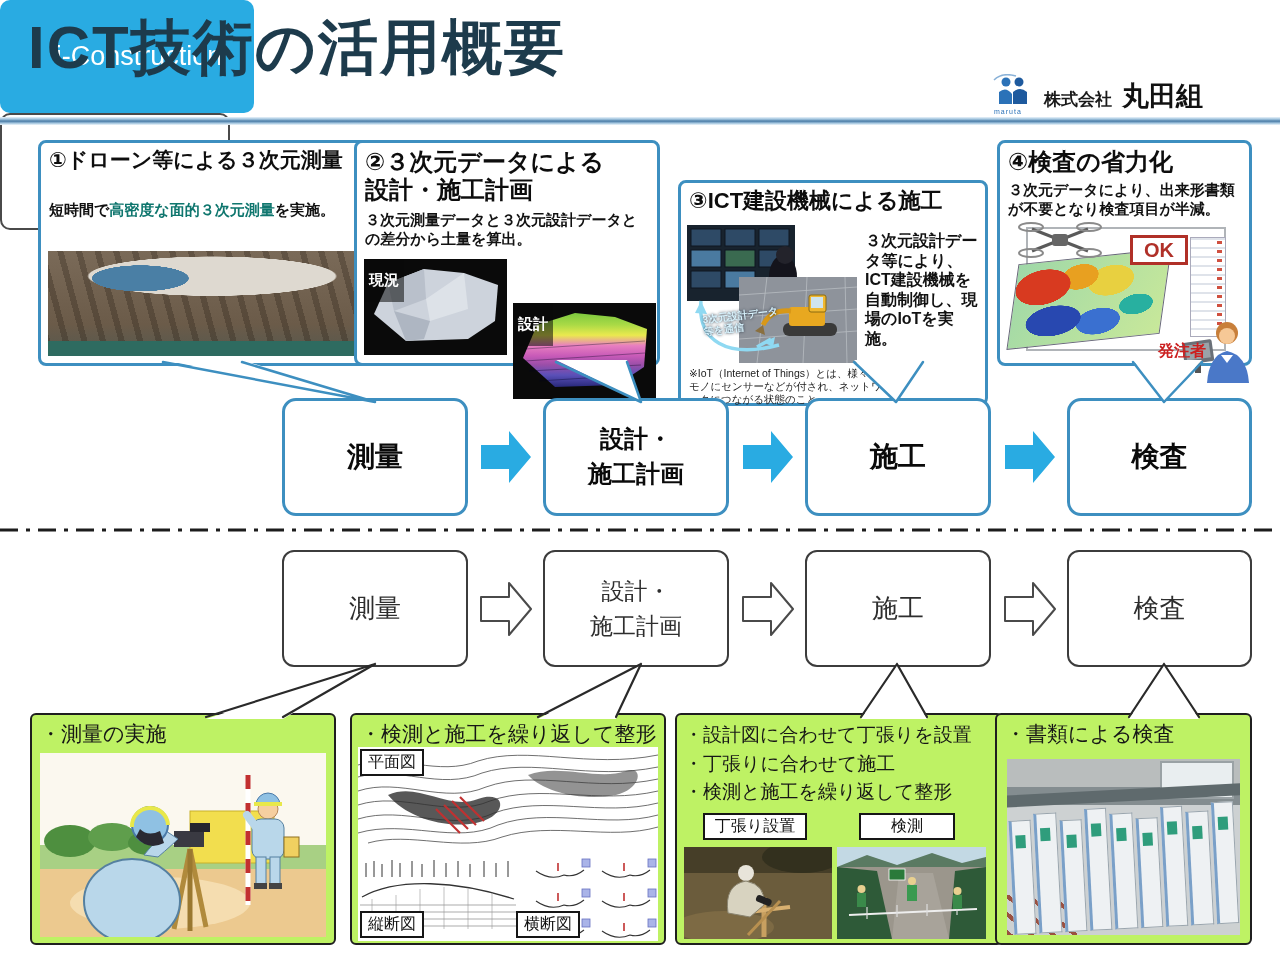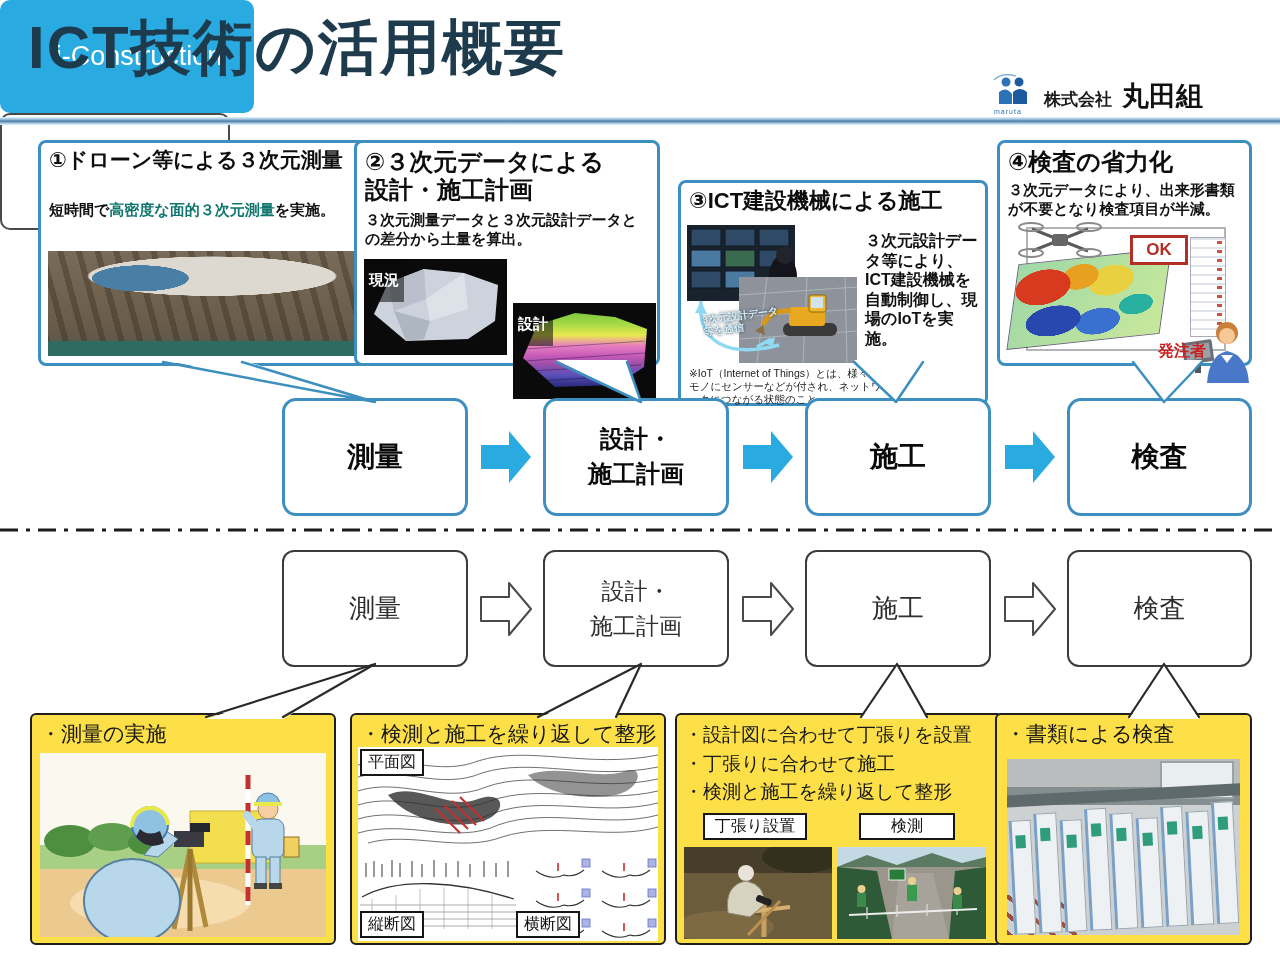--- a/index.html
+++ b/index.html
@@ -31,42 +31,42 @@
             font-size:28px;font-weight:900;color:#0a0a0a;white-space:pre-line;line-height:1.45;}
   .conv-step{top:550px;height:117px;background:#fff;border:2.5px solid #3c3c3c;border-radius:12px;
              font-size:26px;font-weight:400;color:#2e2e2e;white-space:pre-line;line-height:1.5;}
   #ic-box{left:30px;top:400px;width:230px;height:113px;background:#29abe2;border-radius:10px;
           display:flex;align-items:center;justify-content:center;color:#fff;font-size:27px;font-weight:400;padding-left:24px;}
   #conv-box{left:30px;top:550px;width:230px;height:117px;background:#fff;border:2.5px solid #4a4a4a;
             border-radius:10px;display:flex;align-items:center;justify-content:center;
             font-size:27px;color:#3a3a3a;letter-spacing:7px;box-sizing:border-box;}
   .flow-arrow{position:absolute;width:52px;height:58px;}
   
-  .bbox{position:absolute;top:713px;height:232px;background:#fde047;border:2.5px solid #1f1f1f;
+  .bbox{position:absolute;top:713px;height:232px;background:#bef264;border:2.5px solid #1f1f1f;
         border-radius:6px;box-sizing:border-box;padding-left:24px;}
   .bb-title{position:absolute;left:8px;top:5px;right:4px;font-size:21px;font-weight:500;color:#161616;}
   .bb-bullets{position:absolute;left:7px;top:6px;right:4px;font-size:19px;font-weight:500;
               color:#161616;line-height:1.5;white-space:pre-line;}
   .tag{position:absolute;background:#fff;border:2px solid #161616;font-size:16px;font-weight:500;
        color:#111;text-align:center;padding:1px 6px;box-sizing:border-box;z-index:3;}
   .photo{position:absolute;overflow:hidden;}
   
   #insp-frame{position:absolute;left:14px;top:0px;width:196px;height:120px;border:2px solid #b0b4b8;background:#fff;}
   #heatmap{position:absolute;left:0px;top:30px;width:152px;height:82px;border:1px solid #667;
     transform:rotate(-6deg) skewX(-14deg);
     background:
       radial-gradient(30% 35% at 18% 30%, #d83a20 0 60%, transparent 61%),
       radial-gradient(20% 25% at 42% 22%, #e8a020 0 60%, transparent 61%),
       radial-gradient(25% 30% at 63% 30%, #e8d040 0 60%, transparent 61%),
       radial-gradient(30% 30% at 28% 72%, #2848b0 0 60%, transparent 61%),
       radial-gradient(24% 26% at 58% 78%, #3a70d0 0 60%, transparent 61%),
       radial-gradient(20% 22% at 82% 62%, #28b0a0 0 55%, transparent 56%),
       linear-gradient(120deg,#9fd8a8,#c8e89a);}
   #ok-chip{position:absolute;left:118px;top:8px;width:58px;height:30px;border:3px solid #b03028;
-           background:#fff;color:#b03028;font-size:17px;font-weight:700;display:flex;
+           background:#fff;color:#b03028;font-size:20px;font-weight:700;display:flex;
            align-items:center;justify-content:center;box-sizing:border-box;}
   #data-strip{position:absolute;left:178px;top:10px;width:34px;height:98px;background:#fff;border:1px solid #aab;
     background-image:repeating-linear-gradient(180deg,#dfe3ea 0 2px,transparent 2px 9px),
       repeating-linear-gradient(180deg,transparent 0 3px,#d05040 3px 6px,transparent 6px 9px);
     background-size:100% 100%, 5px 100%;background-repeat:no-repeat,no-repeat;
     background-position:0 0, 26px 0;}
   #owner-label{position:absolute;left:158px;top:198px;font-size:16px;font-weight:700;color:#cc2020;}
   
   #shelf{position:absolute;left:10px;top:44px;width:233px;height:176px;overflow:hidden;
     background:linear-gradient(180deg,#b9bdbd 0 16%,#848d90 16% 26%,#cdd1d2 26%);}

